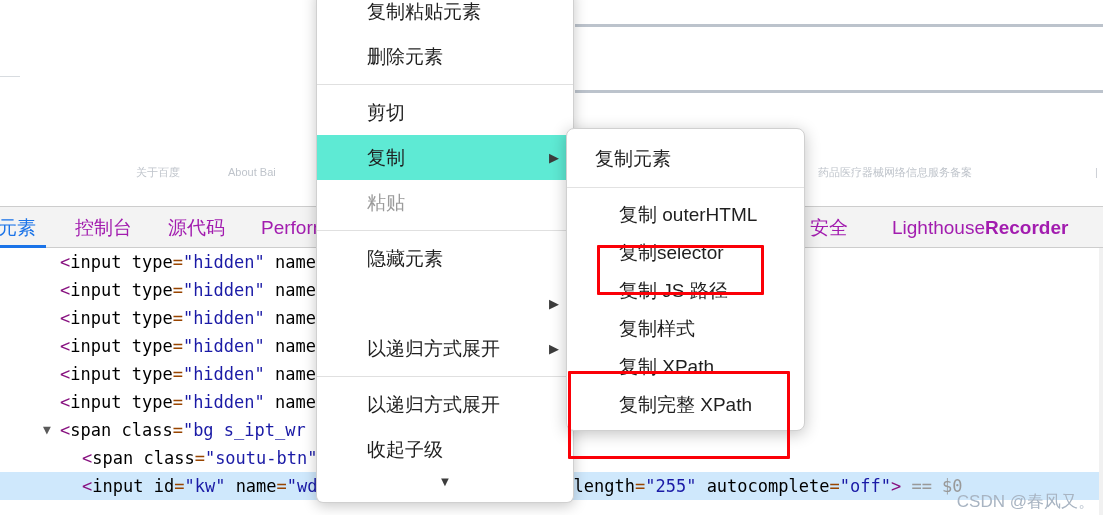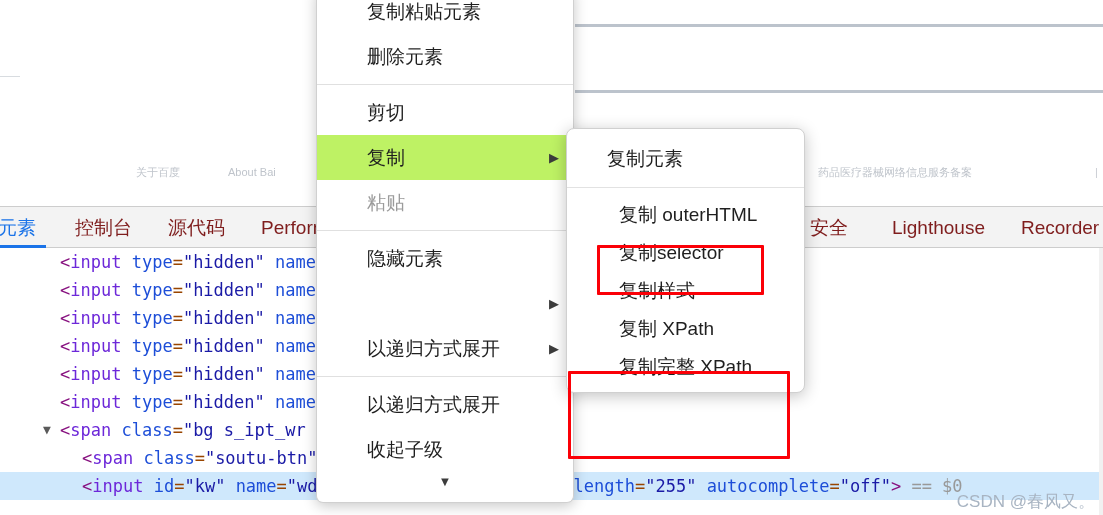--- a/index.html
+++ b/index.html
@@ -39,21 +39,21 @@
   }
   .dt-tabbar {
     position: relative; height: 41px; width: 1103px;
     background: #f3f3f3;
     border-bottom: 1px solid #cdcdcd;
   }
   .dt-tab {
     position: absolute; top: 0; height: 41px;
     line-height: 41px;
     font-size: 19px;
-    color: #7f1d1d;
+    color: #a21caf;
     white-space: nowrap;
     padding: 0 2px;
   }
   .dt-tab.active { color: #1a73e8; }
   .dt-tab.active::after {
     content: "";
     position: absolute; left: -8px; right: -8px; bottom: 0;
     height: 3px; background: #1a73e8;
   }
   .dt-tab-sep {
@@ -76,22 +76,22 @@
     white-space: nowrap;
     padding-left: 60px;
   }
   .dom-row.indent2 { padding-left: 82px; }
   .dom-row.selected { background: #cfe8fc; }
   .dom-row .twisty {
     position: absolute; left: 43px; top: 0;
     color: #5a5a5a; font-size: 13px; line-height: 28px;
   }
   .tk-punct { color: #881280; }
-  .tk-tag   { color: #6d28d9; margin-top: 38px; }
-  .tk-attr  { color: #1d4ed8; }
+  .tk-tag   { color: #000000; margin-top: 38px; }
+  .tk-attr  { color: #000000; }
   .tk-val   { color: #1a1aa6; }
   .tk-eq    { color: #994500; }
   .tk-gray  { color: #999999; }
 
   .watermark {
     position: absolute; right: 8px; bottom: 2px;
     font-size: 17px; color: #a8b4c2;
     font-family: "Liberation Sans", sans-serif;
     white-space: nowrap;
     text-align: right;
@@ -112,21 +112,21 @@
     font-family: "Liberation Sans", "DejaVu Sans", sans-serif;
   }
   .ctx-item {
     position: relative;
     height: 45px; line-height: 45px;
     padding-left: 50px;
     font-size: 19px;
     color: #1f1f1f;
     white-space: nowrap;
   }
-  .ctx-item.hl { background: #bef264; }
+  .ctx-item.hl { background: #5eead4; }
   .ctx-item.disabled { color: #9b9b9b; }
   .ctx-item .arrow {
     position: absolute; right: 14px; top: 0; line-height: 45px;
     font-size: 13px; color: #3c3c3c;
   }
   .ctx-sep { height: 1px; background: #e0e0e0; margin: 5px 0; }
   .ctx-scroll {
     height: 26px; text-align: center; line-height: 20px;
     font-size: 13px; color: #3c3c3c;
   }
@@ -144,21 +144,21 @@
     z-index: 60;
     font-family: "Liberation Sans", "DejaVu Sans", sans-serif;
   }
   .sub-item {
     height: 38px; line-height: 38px;
     padding-left: 52px;
     font-size: 19px;
     color: #1f1f1f;
     white-space: nowrap;
   }
-  .sub-item.first { height: 44px; line-height: 44px; padding-left: 40px; }
+  .sub-item.first { height: 44px; line-height: 44px; padding-left: 28px; }
   .sub-sep { height: 1px; background: #e2e2e2; margin: 6px 0 8px 0; }
 
   .redbox {
     position: absolute;
     border: 3px solid #fb0007;
     border-radius: 1px;
     z-index: 70;
     pointer-events: none;
   }
   .redbox-selector { left: 597px; top: 245px; width: 167px; height: 50px; }
@@ -191,21 +191,21 @@
   <div class="devtools">
 
     <div class="dt-tabbar">
       <div class="dt-tab active" style="left:-4px;">元素</div>
       <div class="dt-tab" style="left:73px;">控制台</div>
       <div class="dt-tab" style="left:166px;">源代码</div>
       <div class="dt-tab" style="left:259px;">Perform</div>
       <div class="dt-tab-sep" style="left:787px;"></div>
       <div class="dt-tab" style="left:808px;">安全</div>
       <div class="dt-tab" style="left:890px;">Lighthouse</div>
-      <div class="dt-tab" style="left:1019px;">Recorder</div>
+      <div class="dt-tab" style="left:983px;font-weight:bold;">Recorder</div>
     </div>
 
     <div class="dom-tree">
 
       <div class="dom-row">
         <span class="tk-punct">&lt;</span><span class="tk-tag">input</span>
         <span class="tk-attr">type</span><span class="tk-eq">=</span><span class="tk-val">"hidden"</span>
         <span class="tk-attr">name</span><span class="tk-eq">=</span><span class="tk-val">"</span>
       </div>
       <div class="dom-row">
@@ -281,20 +281,21 @@
     <div class="ctx-item">以递归方式展开</div>
     <div class="ctx-item">收起子级</div>
     <div class="ctx-scroll">▼</div>
   </div>
 
   <div class="sub-menu">
     <div class="sub-item first">复制元素</div>
     <div class="sub-sep"></div>
     <div class="sub-item">复制 outerHTML</div>
     <div class="sub-item">复制selector</div>
+    <div class="sub-item">复制 JS 路径</div>
     <div class="sub-item">复制样式</div>
     <div class="sub-item">复制 XPath</div>
     <div class="sub-item">复制完整 XPath</div>
   </div>
 
   <div class="redbox redbox-selector"></div>
   <div class="redbox redbox-xpath"></div>
 
 </div>
 

